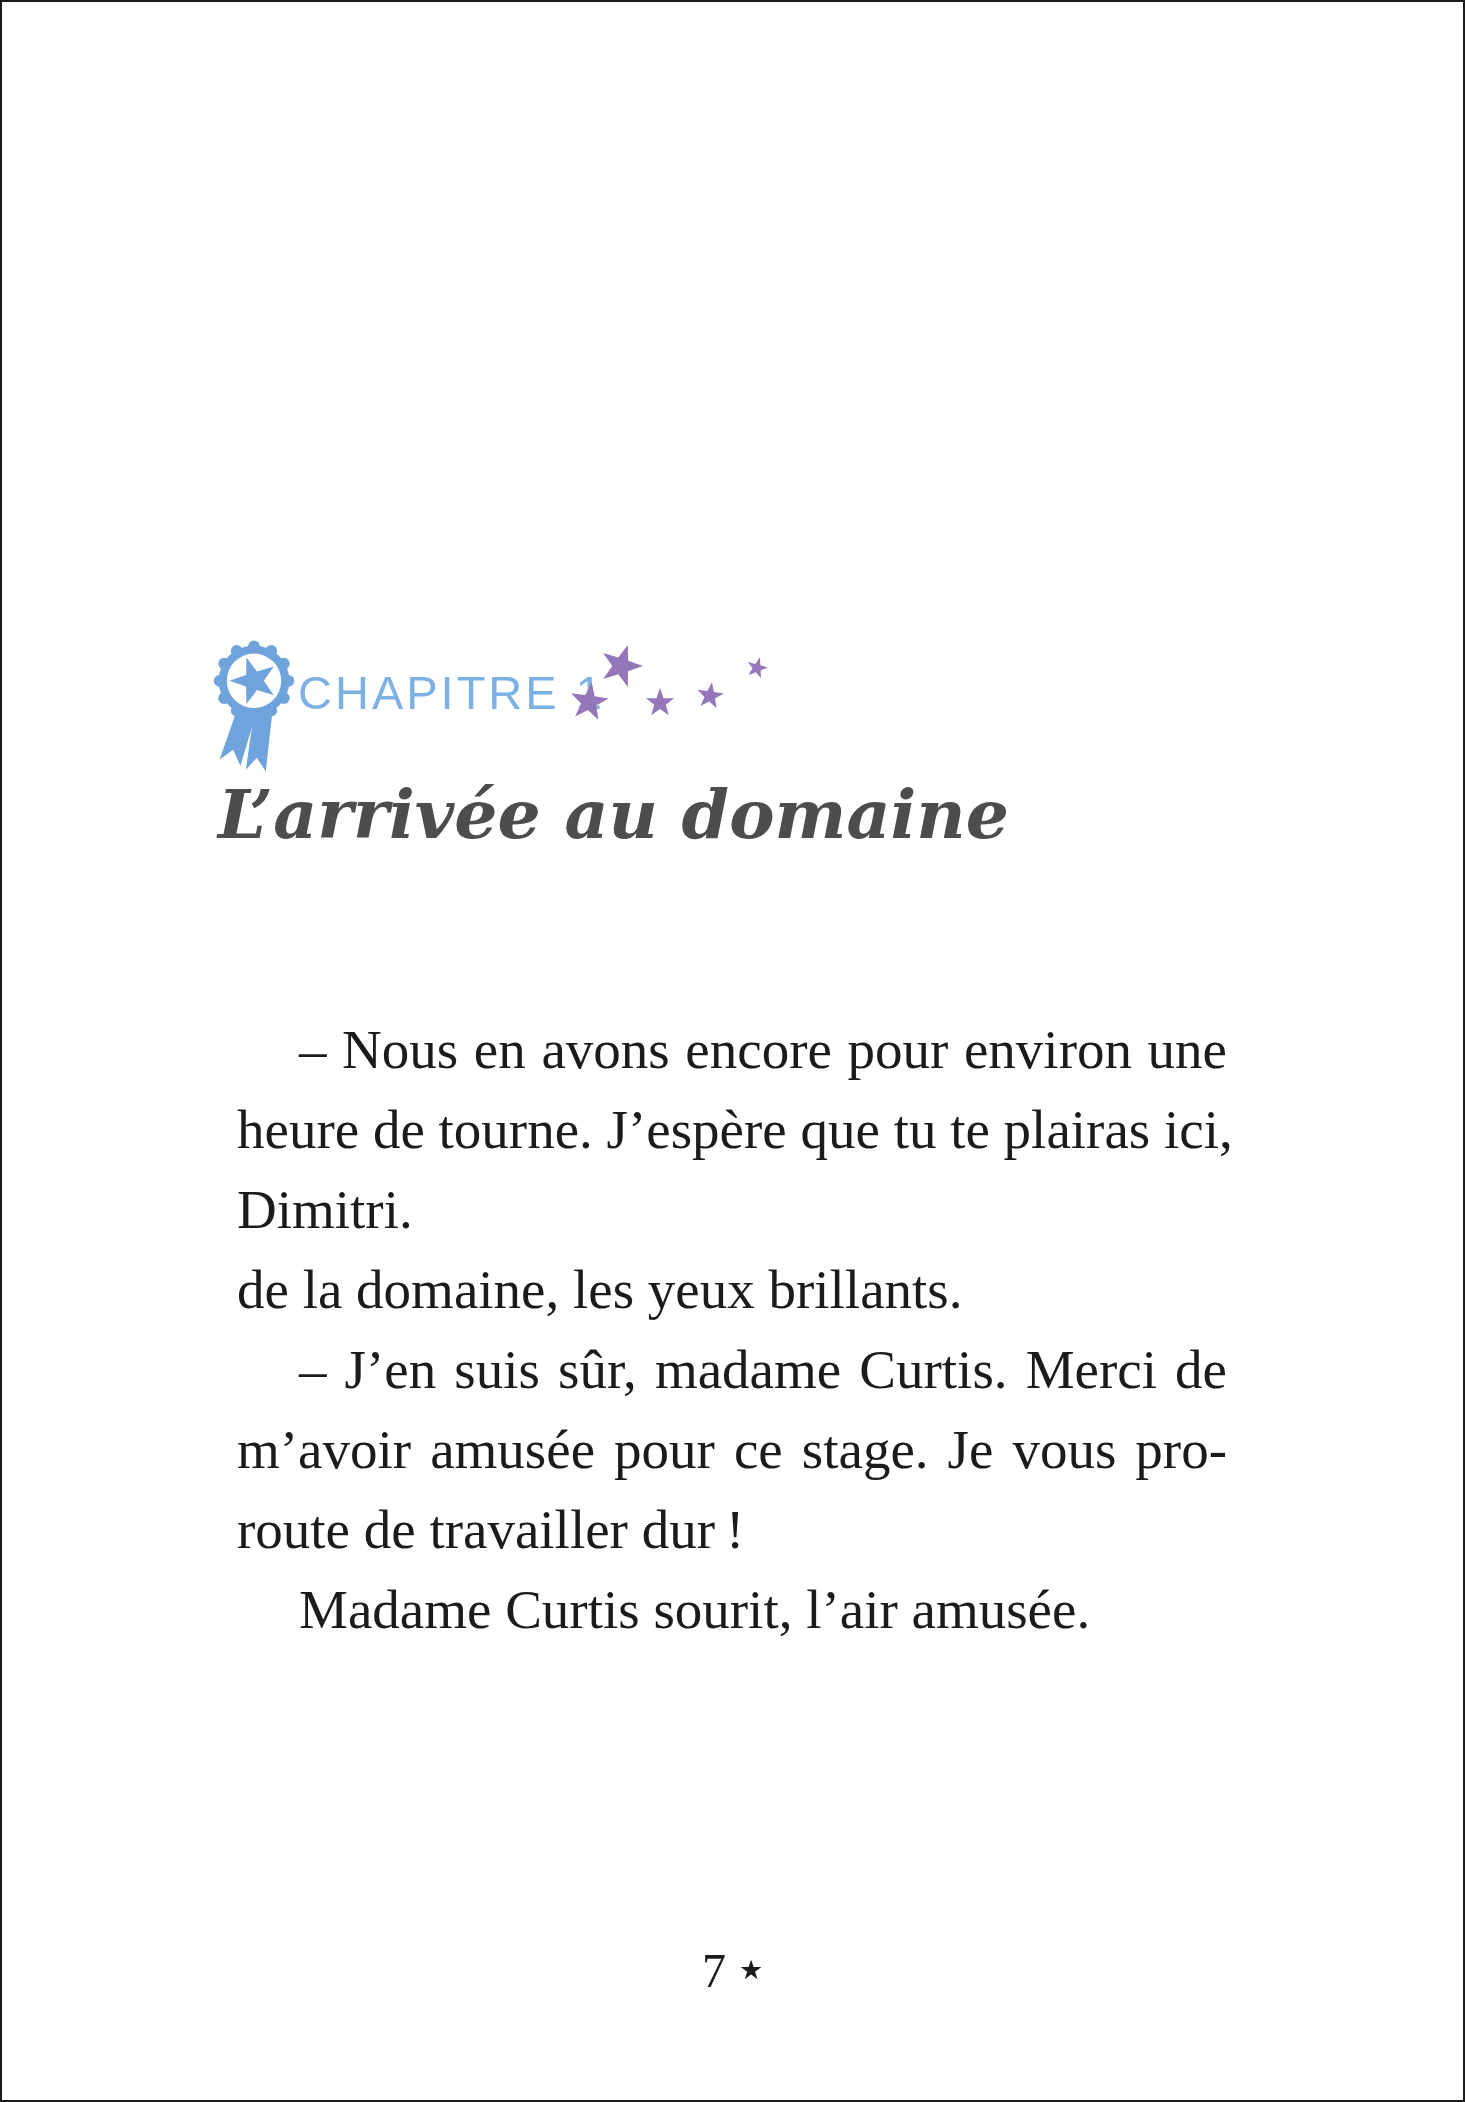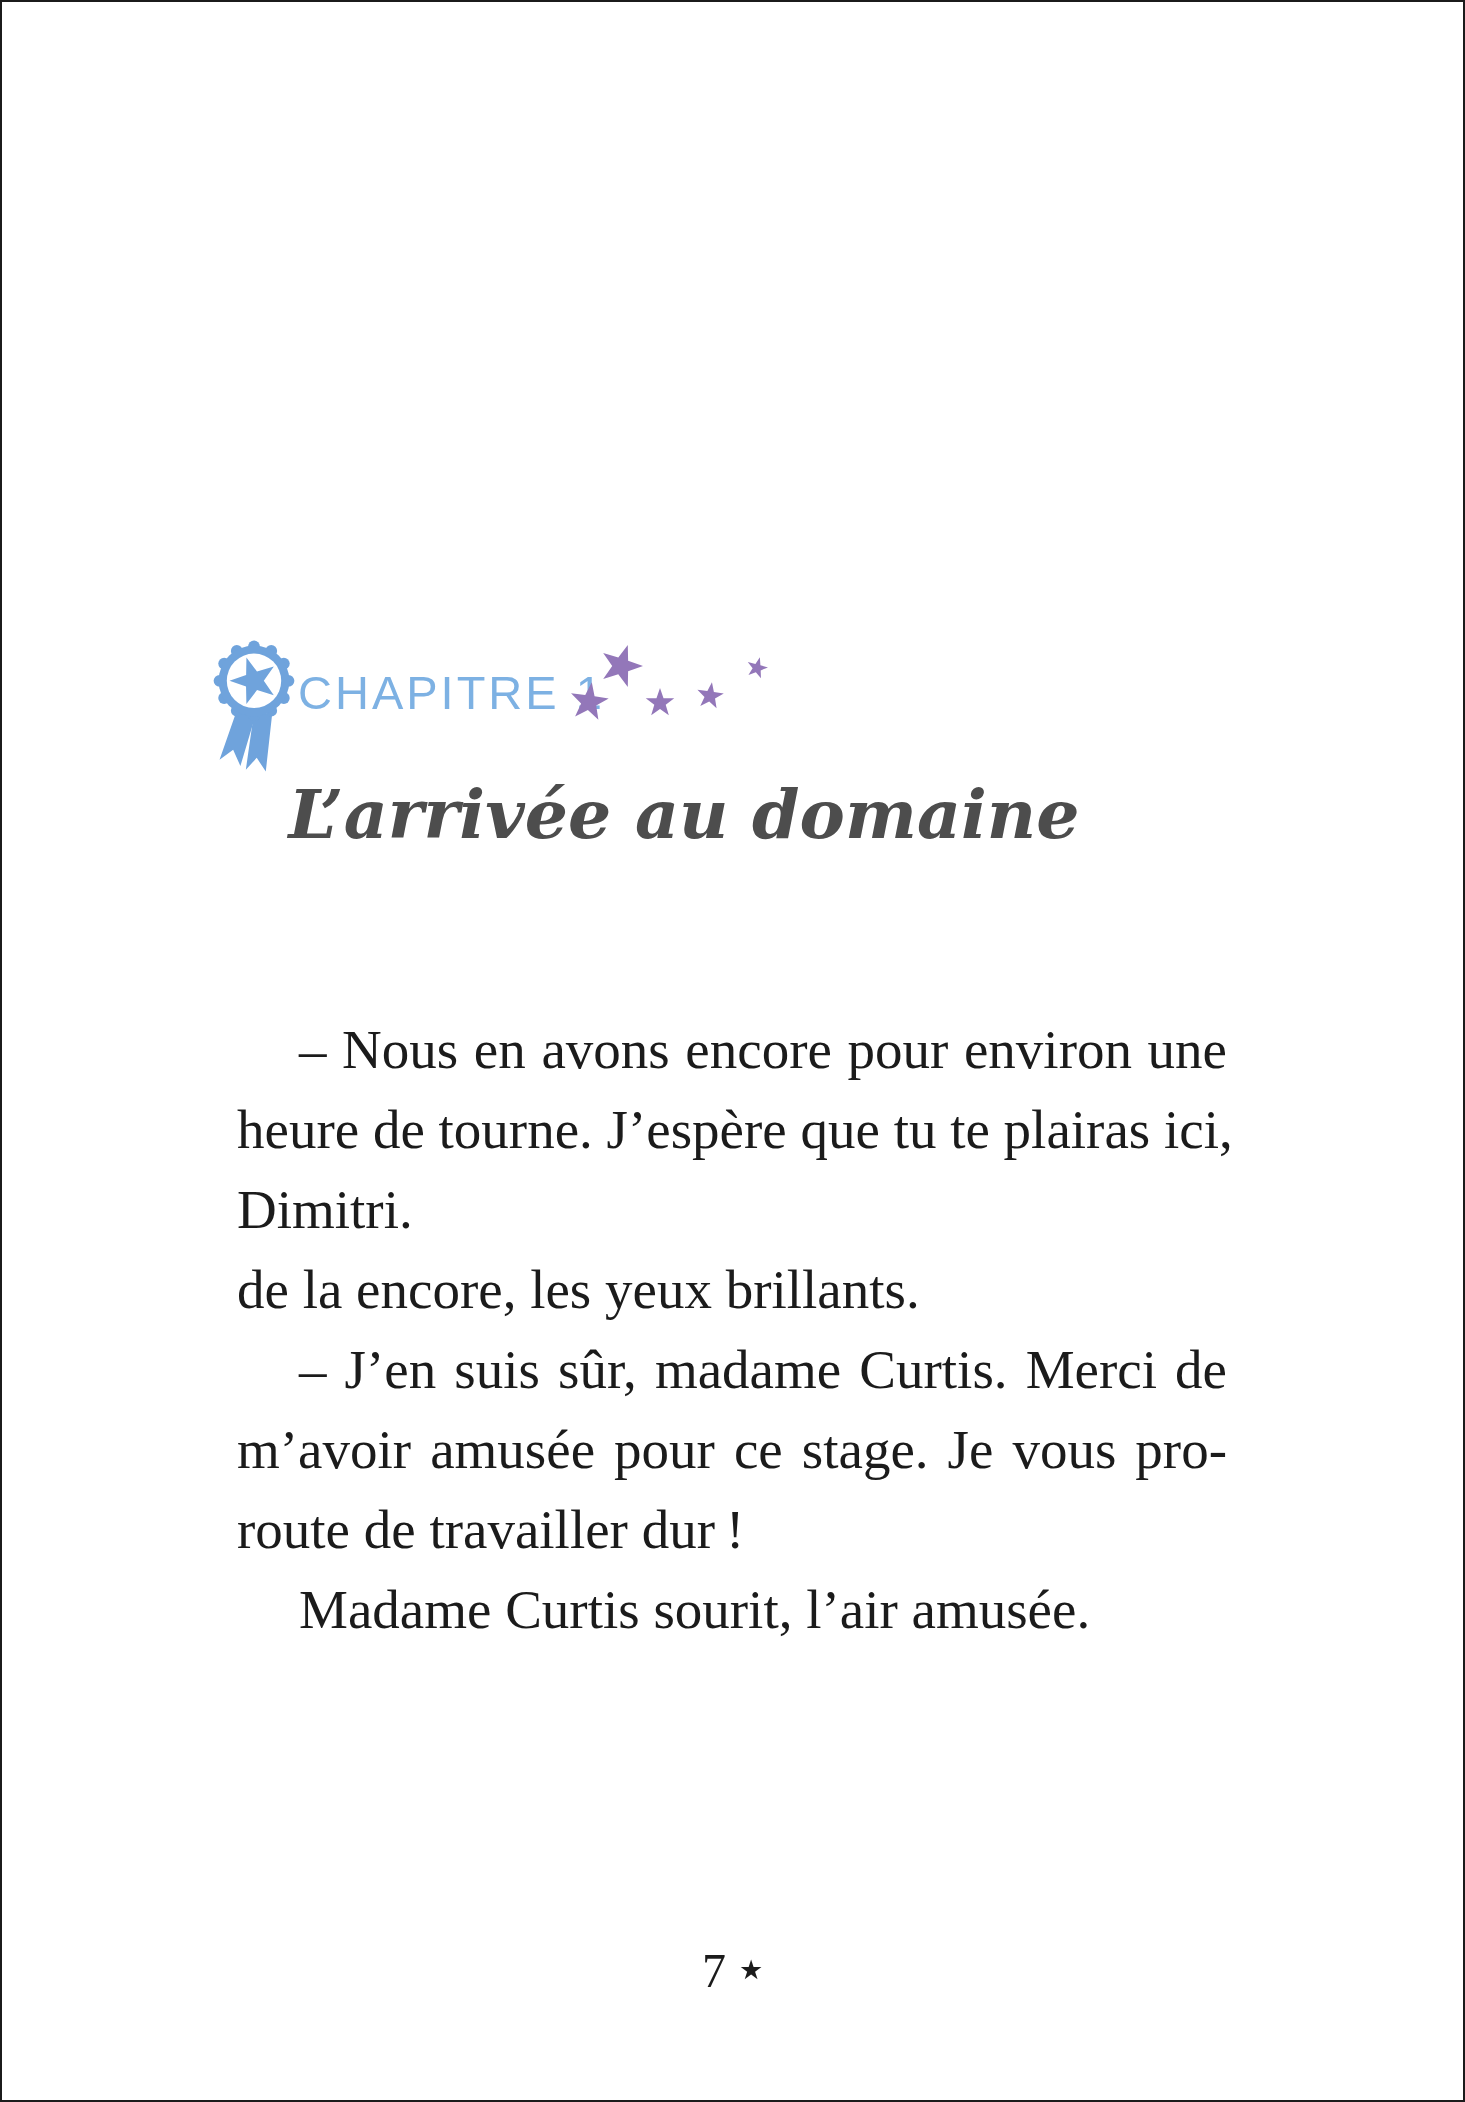--- a/index.html
+++ b/index.html
@@ -42,31 +42,30 @@
     position: absolute;
     left: 563px;
     top: 638px;
     width: 212px;
     height: 92px;
   }
 
   
   #chapter-title {
     position: absolute;
-    left: 234px;
+    left: 218px;
     top: 768px;
     width: 900px;
     font-family: "DejaVu Serif", serif;
     font-style: italic;
     font-weight: bold;
     font-size: 68px;
     line-height: 92px;
     color: var(--title-gray, #4d4d4d);
     white-space: nowrap;
-    text-align: center;
   }
 
   
   #body-text {
     position: absolute;
     left: 237px;
     top: 1010px;
     width: 990px;
     font-size: 55px;
     line-height: 80px;
@@ -152,21 +151,21 @@
 
   <div id="chapter-title">L’arrivée au domaine</div>
 
   <div id="body-text">
     <div>
       <div class="line indent">– Nous en avons encore pour environ une</div>
       <div class="line">heure de tourne. J’espère que tu te plairas ici,</div>
       <div class="line last">Dimitri.</div>
     </div>
     <div>
-      <div class="line last">de la encore, les yeux brillants.</div>
+      <div class="line last">de la domaine, les yeux brillants.</div>
     </div>
     <div>
       <div class="line indent">– J’en suis sûr, madame Curtis. Merci de</div>
       <div class="line">m’avoir amusée pour ce stage. Je vous pro-</div>
       <div class="line last">route de travailler dur !</div>
     </div>
     <div>
       <div class="line last indent">Madame Curtis sourit, l’air amusée.</div>
     </div>
   </div>

